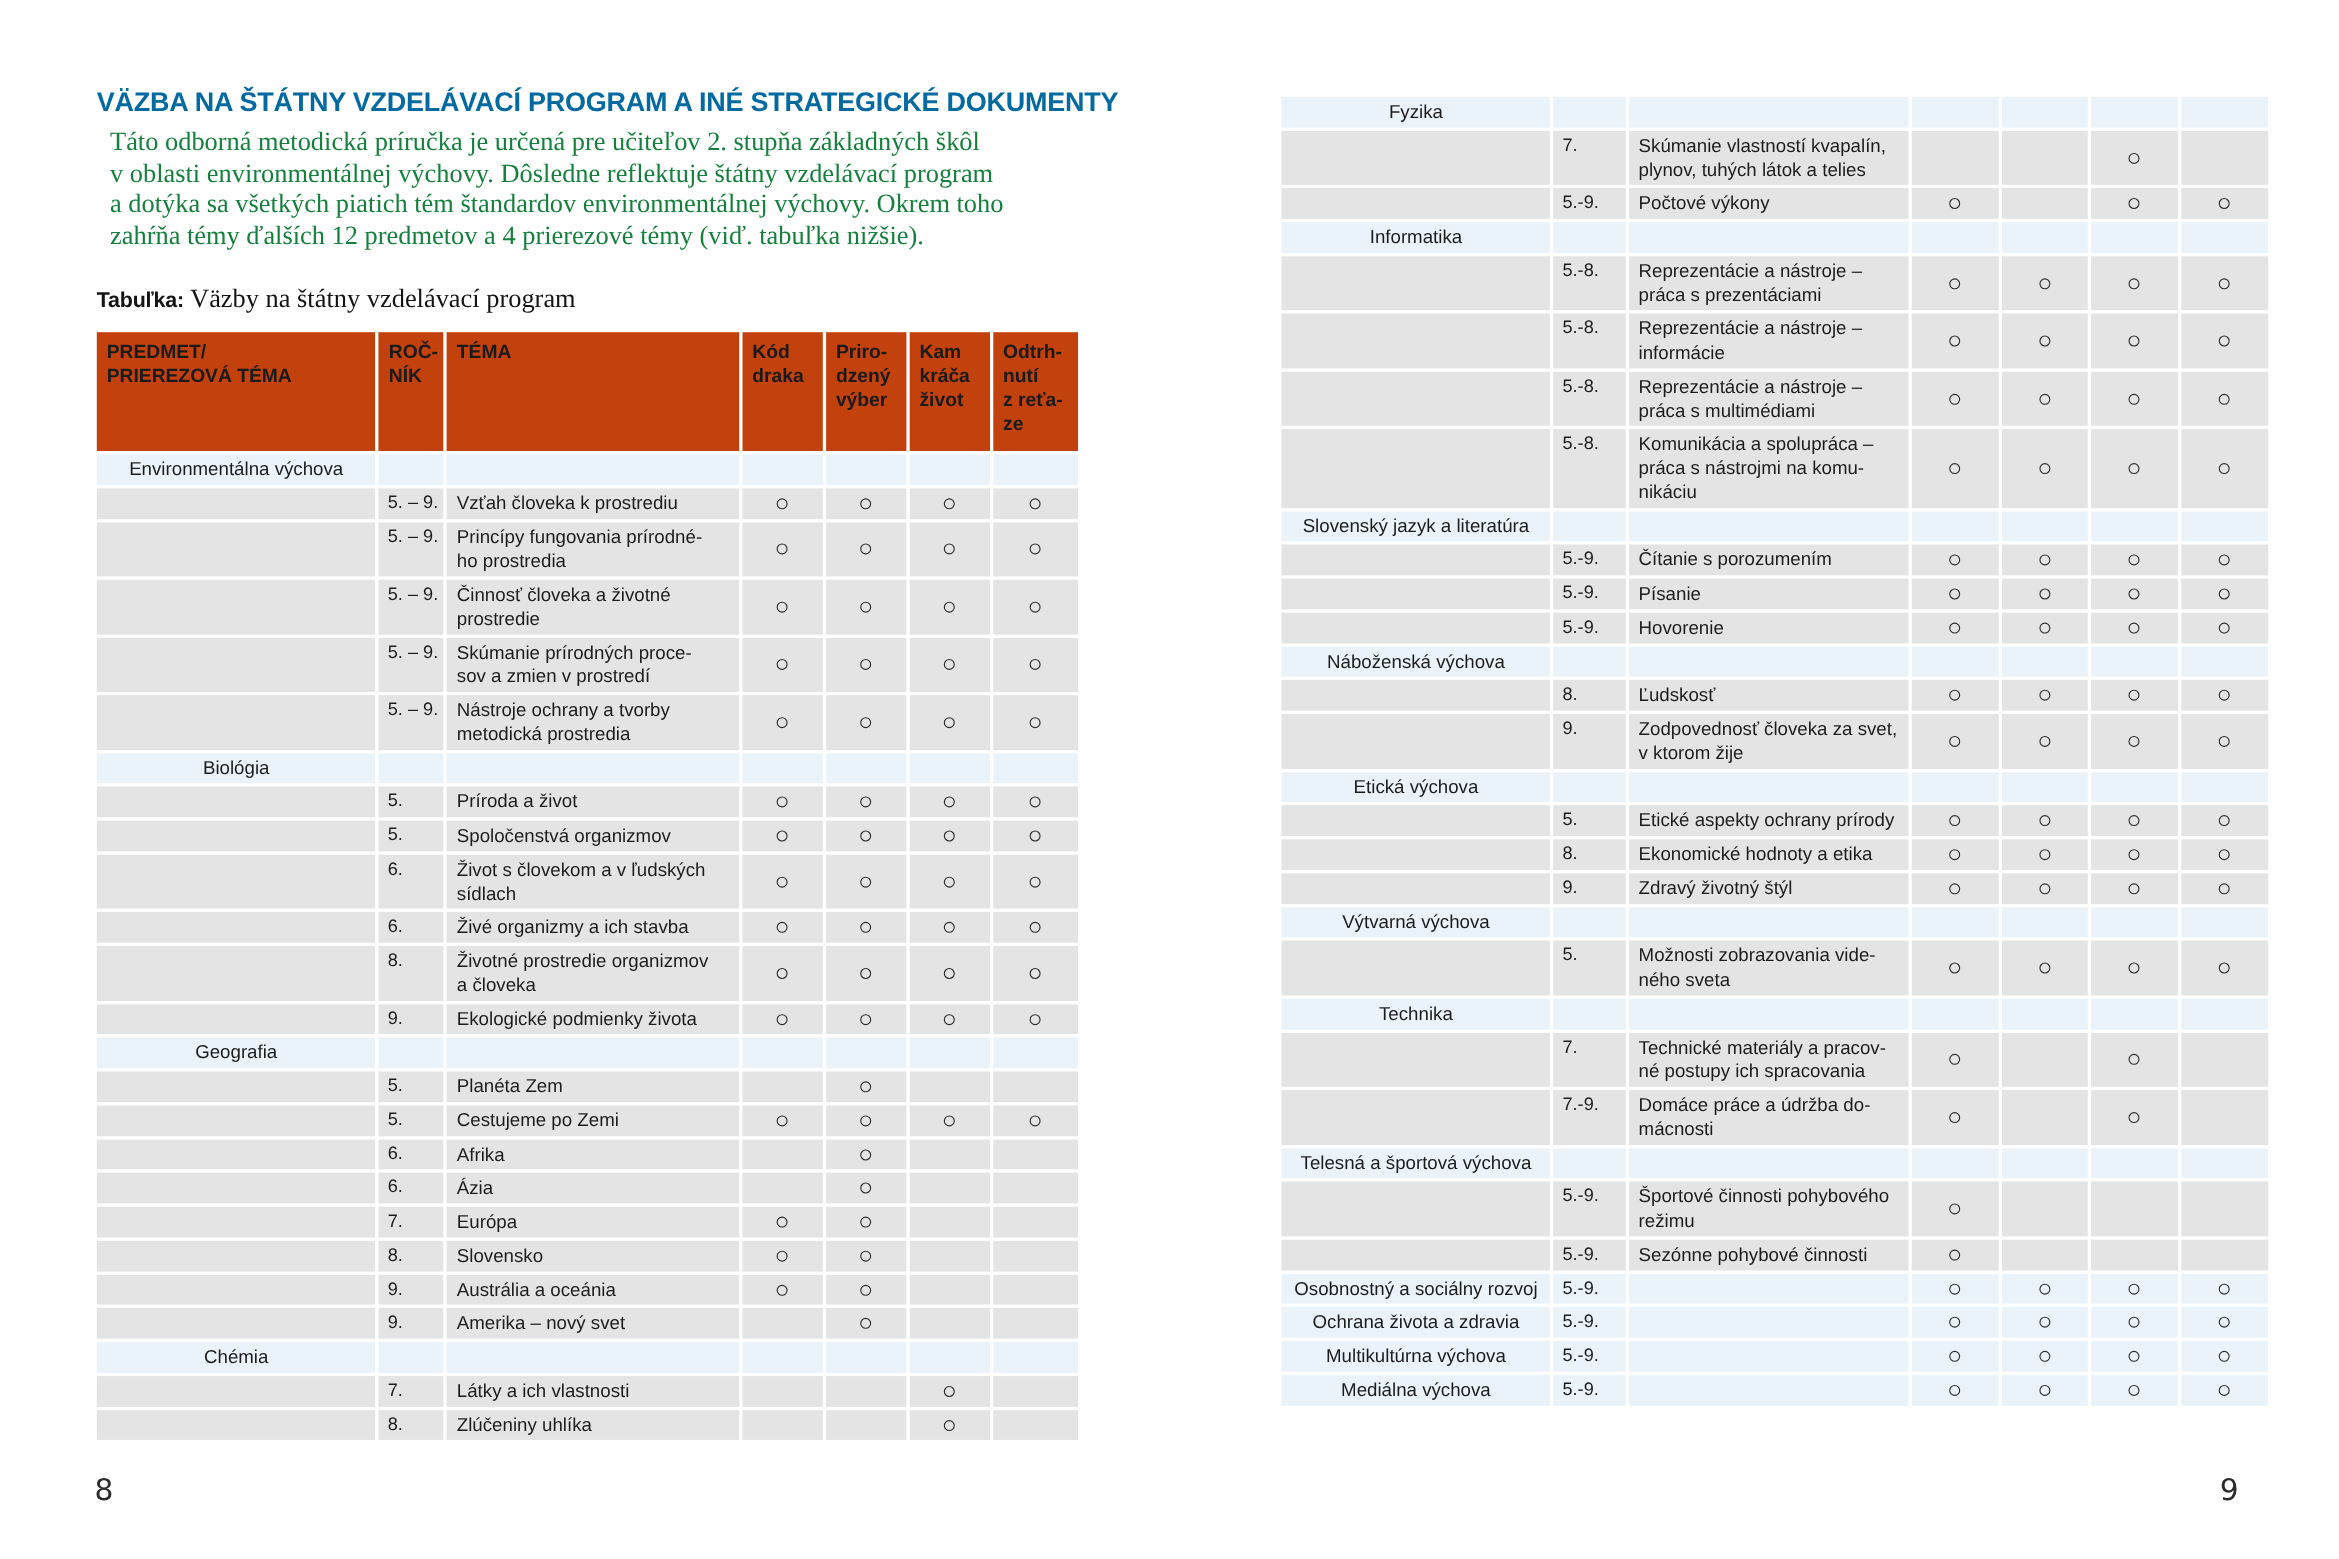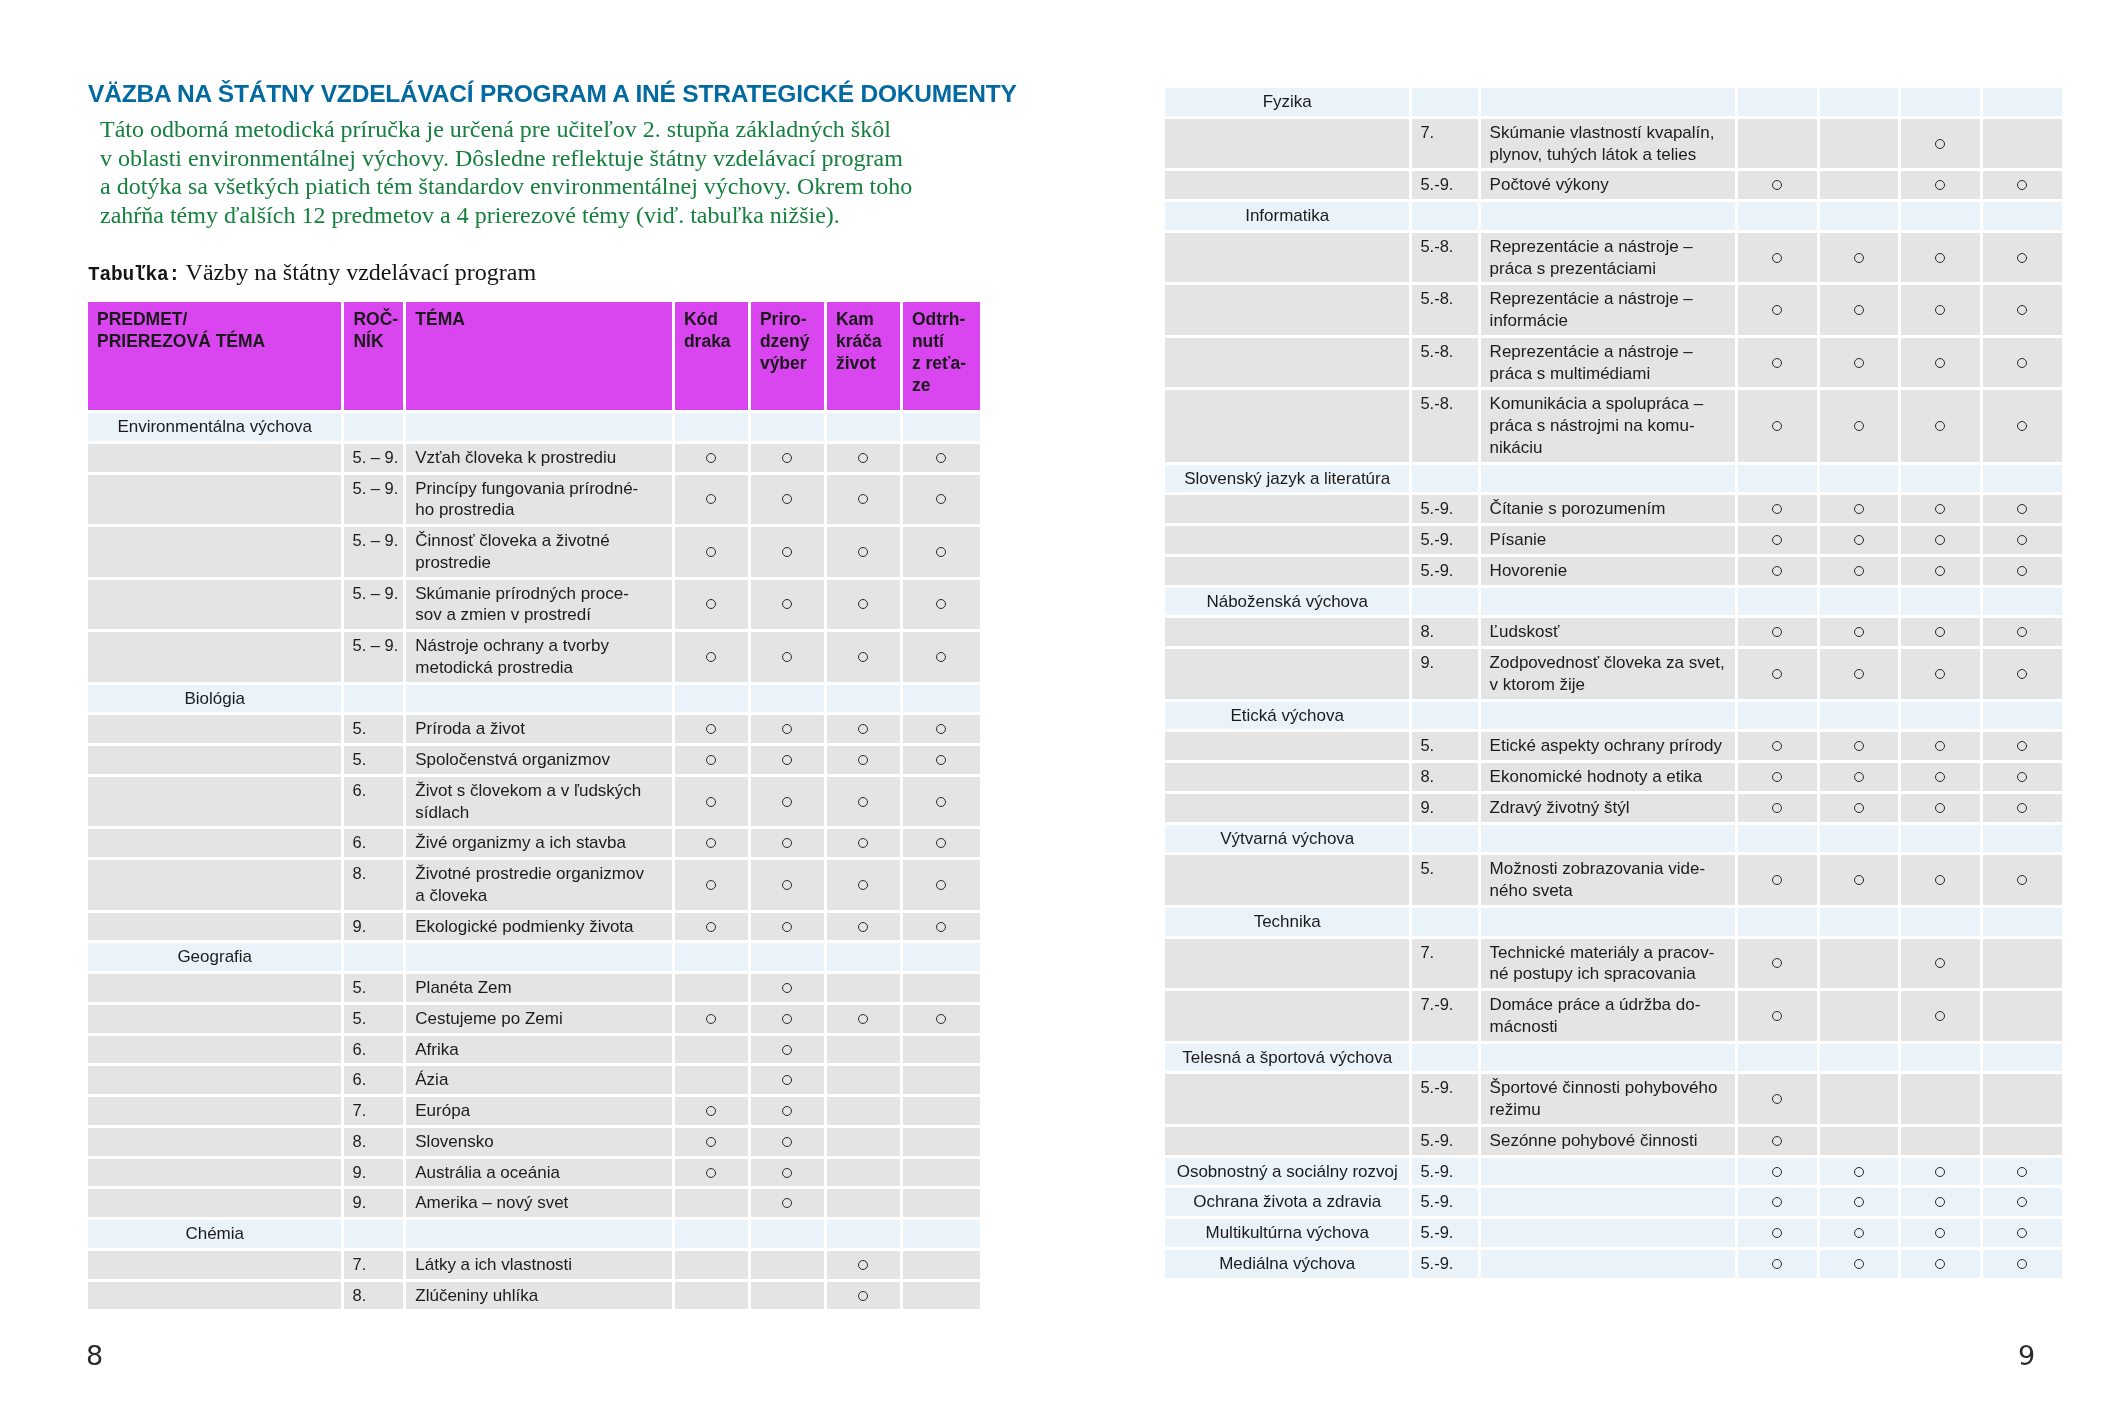--- a/index.html
+++ b/index.html
@@ -14,31 +14,31 @@
   .intro {
     position:absolute; left:100px; top:115px; width:940px;
     font-family:"Liberation Serif", serif; font-size:24px; line-height:28.5px;
     color:#15803d; white-space:pre-line;
   }
   .caption {
     position:absolute; left:88px; top:259px;
     font-family:"Liberation Serif", serif; font-size:24px; color:#141414;
   }
   .caption .cap-label {
-    font-family:Liberation Mono, monospace; font-size:19.5px; font-weight:bold;
+    font-family:Liberation Sans, sans-serif; font-size:19.5px; font-weight:bold;
     letter-spacing:-0.2px;
   }
   table.tbl {
     position:absolute; border-collapse:separate; border-spacing:3px;
     table-layout:fixed; font-size:17px; line-height:1.28; color:#1c1c1c;
   }
   #tbl-left  { left:85px;  top:299px;  width:898px; }
   #tbl-right { left:1162px; top:85px;  width:903px; }
   .tbl th {
-    background:#d946ef; text-align:left; vertical-align:top;
+    background:#c2410c; text-align:left; vertical-align:top;
     white-space:pre-line; padding:7px 9px; font-size:17.5px; line-height:1.25;
     height:108px; box-sizing:border-box; font-weight:bold; color:#1a1a1a;
   }
   .tbl td { padding:3px 9px; box-sizing:border-box; }
   tr.data td    { background:#e4e4e5; }
   tr.section td { background:#eaf2fa; }
   td.pred  { vertical-align:top; white-space:pre-line;text-align:center; }
   td.roc   { vertical-align:top; white-space:nowrap; padding-left:8px; padding-right:2px; font-size:16.5px; }
   td.tema  { vertical-align:top; white-space:pre-line; }
   td.dotc  { vertical-align:middle; text-align:center; }

